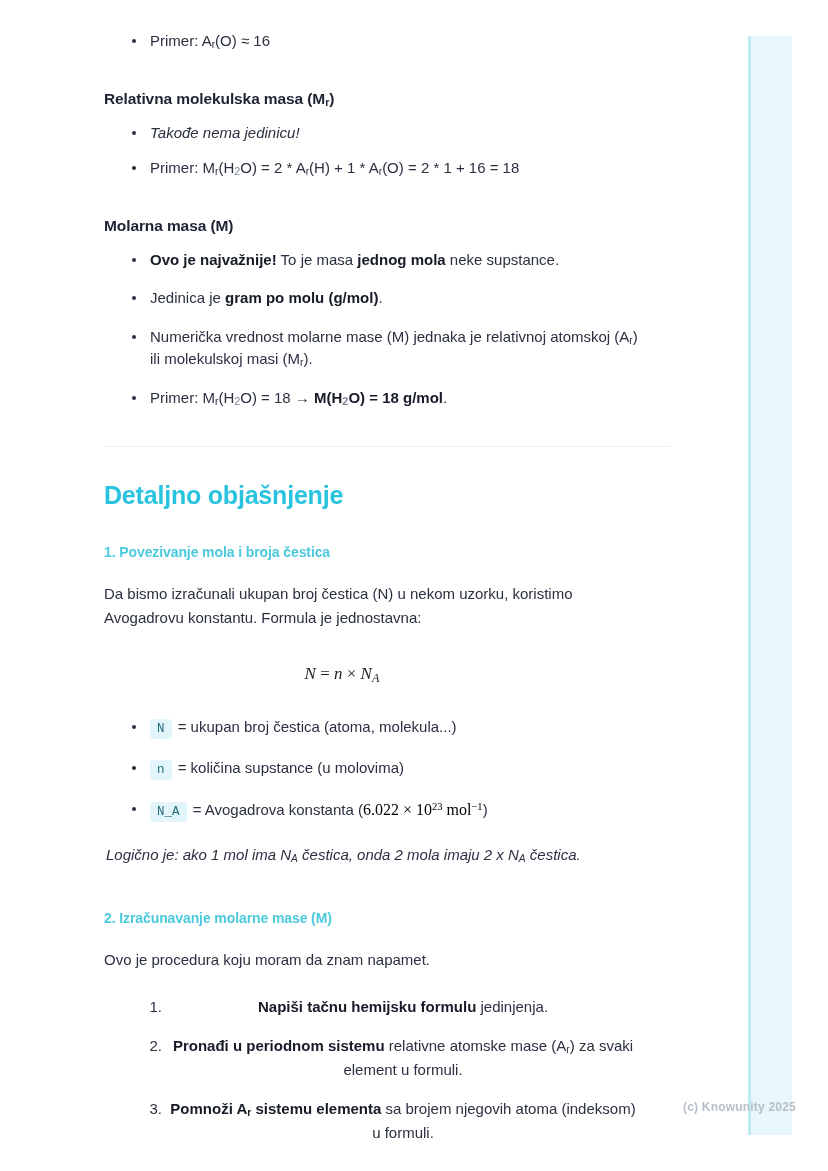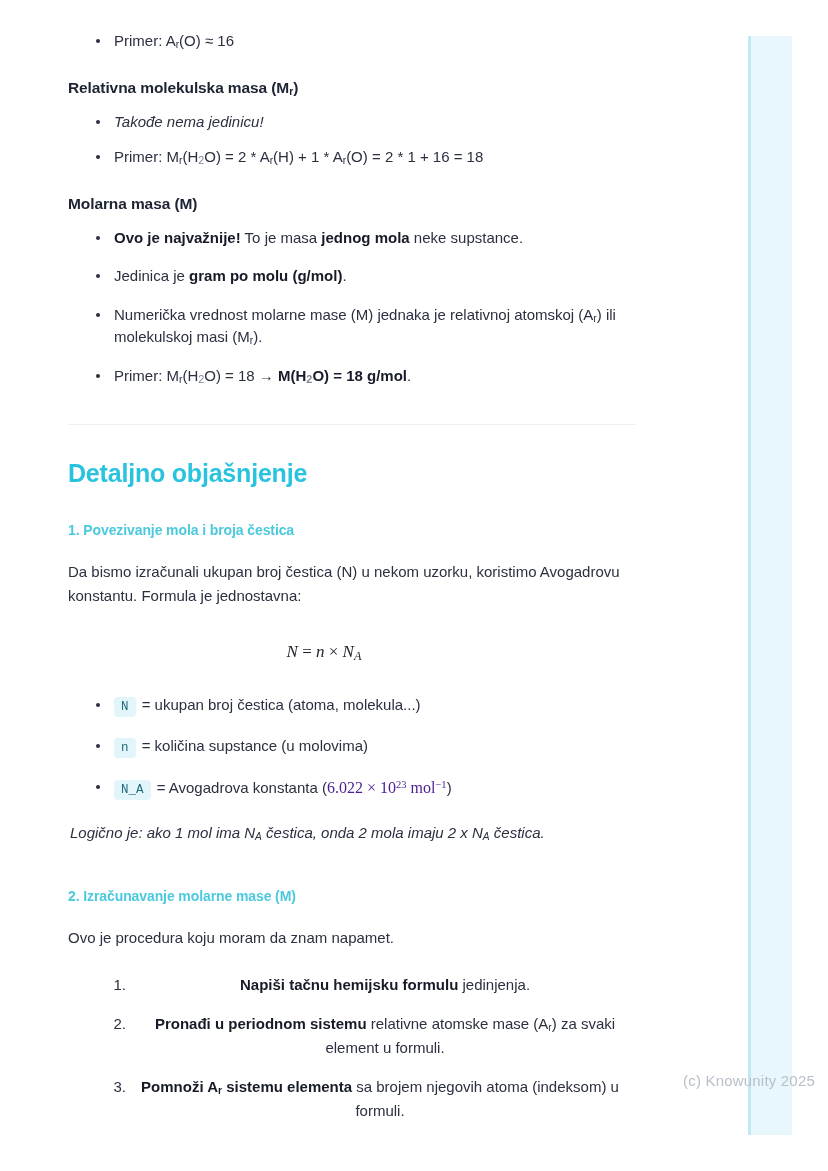--- a/index.html
+++ b/index.html
@@ -33,31 +33,31 @@
   .page {
     position: absolute;
     left: 0;
     top: 0;
     width: 700px;
     padding: 30px 0 0 0;
     box-sizing: border-box;
   }
 
   .content {
-    padding-left: 68px;
+    padding-left: 104px;
     padding-right: 60px;
     color: #202330;
   }
 
   
   .sub-head {
     font-size: 15.5px;
     font-weight: bold;
     color: #1d2333;
-    margin: 26px 0 14px 0;
+    margin: 37px 0 14px 0;
     letter-spacing: -0.1px;
   }
 
   ul.bullets, ol.steps {
     margin: 0;
     padding: 0 0 0 26px;
     list-style: none;
   }
 
   ul.bullets > li {
@@ -173,21 +173,21 @@
   .math-block .msub {
     font-size: 0.72em;
     vertical-align: -0.25em;
     font-style: italic;
   }
 
   .math-inline {
     font-family: "Liberation Serif", "DejaVu Serif", serif;
     font-style: normal;
     font-size: 16px;
-    color: #4c1d95;
+    color: #000000;
   }
   .math-inline sup {
     font-size: 0.66em;
     vertical-align: 0.52em;
   }
 
   
   code.chip {
     font-family: "Liberation Mono", "DejaVu Sans Mono", monospace;
     font-size: 12.5px;
@@ -198,25 +198,26 @@
     margin-right: 2px;
     white-space: nowrap;
   }
 
   ul.bullets > li.chipline { margin-bottom: 18px; }
 
   
   .watermark {
     position: absolute;
     left: 683px;
-    top: 1072px;
-    font-size: 15px;
+    top: 1100px;
+    font-size: 12px;
     color: #b9bfc9;
     letter-spacing: 0.2px;
     white-space: nowrap;
+    font-weight: bold;
   }
 </style>
 </head>
 <body>
 
 <div class="side-panel"></div>
 
 <div class="page">
   <div class="content">
 

